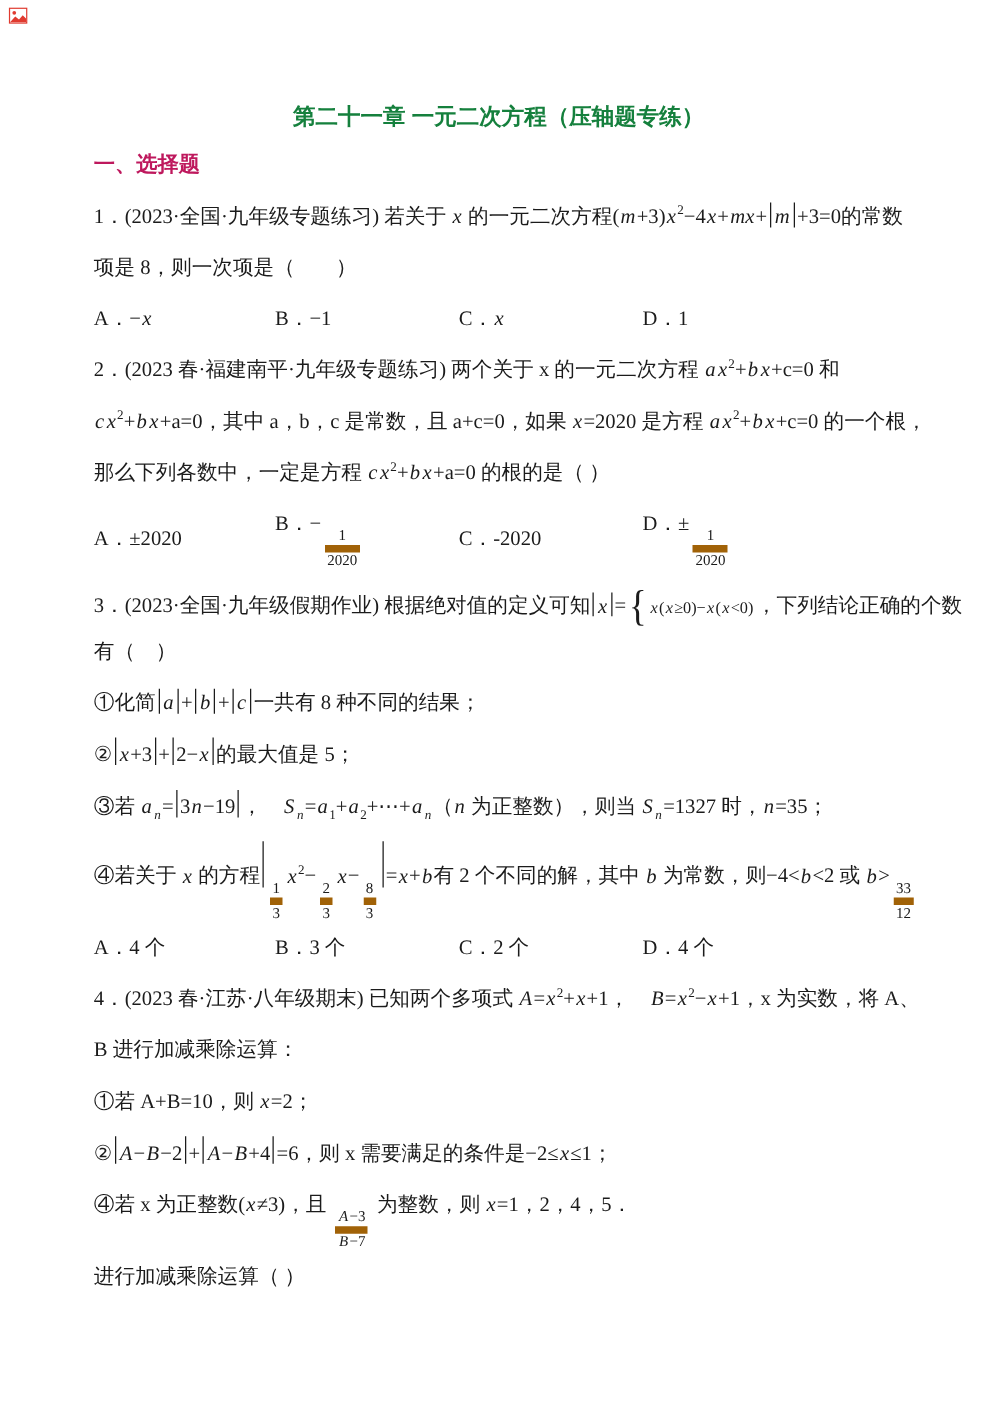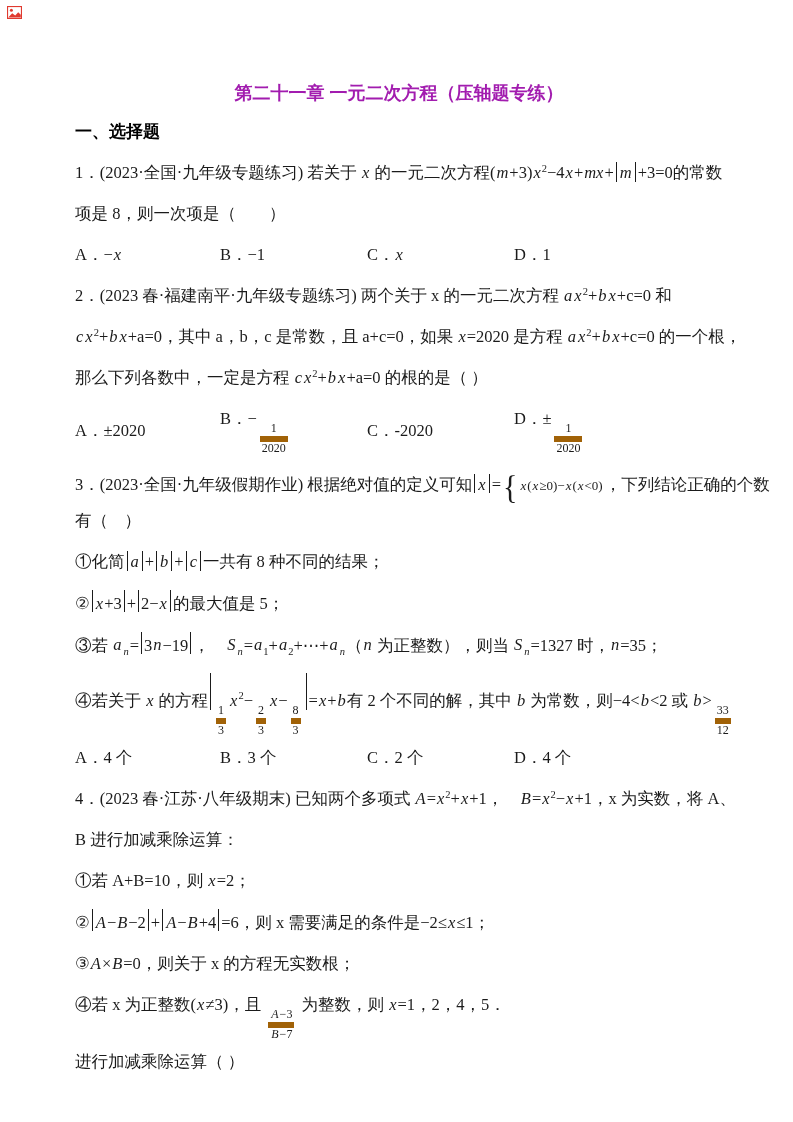--- a/index.html
+++ b/index.html
@@ -6,25 +6,25 @@
   body{
     width:793px;height:1122px;position:relative;overflow:hidden;
     font-family:"Liberation Serif","DejaVu Serif",serif;
     color:#1b1b1b;
   }
   .page{padding:80px 70px 0 75px;}
   .broken-img{position:absolute;left:7px;top:6px;width:15px;height:13px;}
   .title{
     text-align:center;font-weight:700;font-size:18px;line-height:26px;
     margin:0 0 13px 0;font-family:"Liberation Sans","DejaVu Sans",sans-serif;
-    color:#a21caf;
+    color:#15803d;
   }
   .section{
     font-weight:700;font-size:17px;line-height:26px;margin:0 0 15px 0;
-    font-family:"Liberation Sans","DejaVu Sans",sans-serif;color:#000000;
+    font-family:"Liberation Sans","DejaVu Sans",sans-serif;color:#be185d;
   }
   .line{
     font-size:16.5px;line-height:26px;margin:0 0 15px 0;white-space:nowrap;
   }
   .line.tight{margin-bottom:7px;}
   .mi{font-style:italic;padding:0 1px;}
   .mr{}
   sup{font-size:10.5px;line-height:0;vertical-align:super;}
   sub{font-size:10.5px;line-height:0;vertical-align:sub;}
   .vbar{
@@ -117,21 +117,20 @@
           <span class="opt"><span>B．</span><span class="mr">3 个</span></span>
           <span class="opt"><span>C．</span><span class="mr">2 个</span></span>
           <span class="opt"><span>D．</span><span class="mr">4 个</span></span>
         </div>
       </div>
       <div>
         <div class="line"><span class="mr">4．(2023 春·江苏·八年级期末) 已知两个多项式 </span><span class="mi">A</span><span class="mr">=</span><span class="mi">x</span><sup>2</sup><span class="mr">+</span><span class="mi">x</span><span class="mr">+1，　</span><span class="mi">B</span><span class="mr">=</span><span class="mi">x</span><sup>2</sup><span class="mr">−</span><span class="mi">x</span><span class="mr">+1，x 为实数，将 A、</span></div>
         <div class="line"><span class="mr">B 进行加减乘除运算：</span></div>
         <div class="line"><span class="mr">①若 A+B=10，则 </span><span class="mi">x</span><span class="mr">=2；</span></div>
         <div class="line"><span class="mr">②</span><span class="vbar" style="height: 1.35em;"></span><span class="mi">A</span><span class="mr">−</span><span class="mi">B</span><span class="mr">−2</span><span class="vbar" style="height: 1.35em;"></span><span class="mr">+</span><span class="vbar" style="height: 1.35em;"></span><span class="mi">A</span><span class="mr">−</span><span class="mi">B</span><span class="mr">+4</span><span class="vbar" style="height: 1.35em;"></span><span class="mr">=6，则 x 需要满足的条件是−2≤</span><span class="mi">x</span><span class="mr">≤1；</span></div>
-        <div class="line"><span class="mr">③</span><span class="mi">A</span><span class="mr">×</span><span class="mi">B</span><span class="mr">=0，则关于 x 的方程无实数根；</span></div>
         <div class="line tight"><span class="mr">④若 x 为正整数(</span><span class="mi">x</span><span class="mr">≠3)，且 </span><span class="frac">
             <span class="fnum"><span class="mi">A</span><span class="mr">−3</span></span>
             <span class="fden"><span class="mi">B</span><span class="mr">−7</span></span>
           </span><span class="mr"> 为整数，则 </span><span class="mi">x</span><span class="mr">=1，2，4，5．</span></div>
         <div class="line"><span class="mr">进行加减乘除运算（ ）</span></div>
       </div>
     </div>
 </div>
 
 </body></html>

